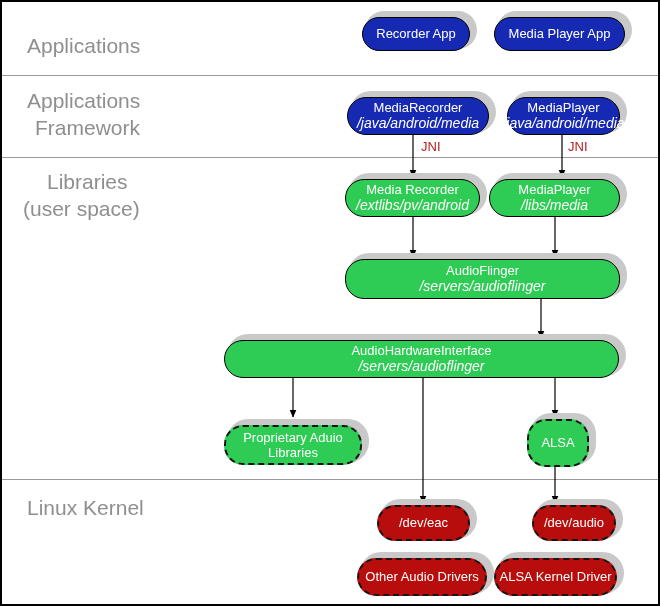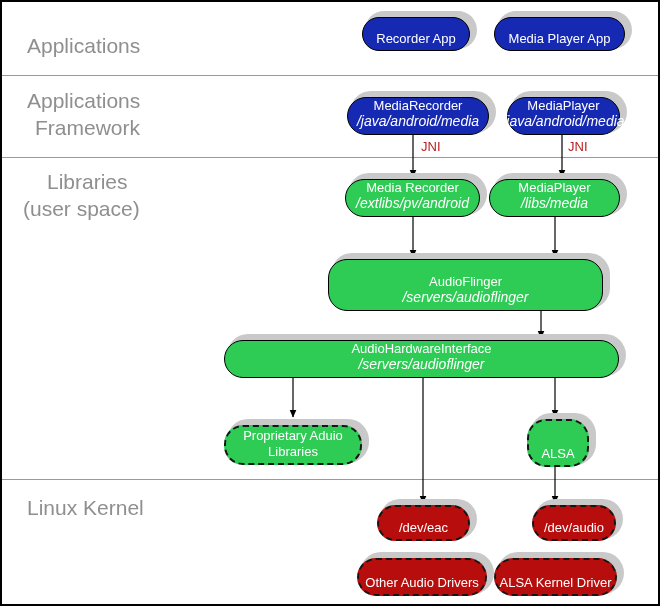--- a/index.html
+++ b/index.html
@@ -9,21 +9,21 @@
     font-family:"Liberation Sans","DejaVu Sans",sans-serif;
     overflow:hidden;
   }
   .divider { position:absolute; left:0; right:0; height:1px; background:var(--divider,#9a9a9a); z-index:1; }
   .layer-label { position:absolute; color:var(--label,#8f8f8f); font-size:21px; line-height:27px; z-index:1; white-space:nowrap; }
   .layer-label span { display:block; }
   .arrows { position:absolute; left:0; top:0; width:660px; height:606px; z-index:2; pointer-events:none; }
   .jni { position:absolute; font-size:13px; color:#b91c1c; z-index:3; }
   .node {
     position:absolute; z-index:3; box-sizing:border-box;
-    display:flex; flex-direction:column; align-items:center; justify-content:flex-end;
+    display:flex; flex-direction:column; align-items:center; justify-content:center;
     border-radius:19px; color:#fff; text-align:center; line-height:1.18;
     box-shadow:5px -4px 0 2px var(--shadow,#c9c9c9); padding:4px 2px;
   }
   .solid  { border:1.5px solid #000; }
   .dashed { border:2px dashed #151515; }
   .blue   { background:var(--blue,#1529b2); }
   .green  { background:var(--green,#2ecb55); }
   .red    { background:var(--red,#b80d0d); }
   .t { font-size:13px; }
   .s { font-size:14px;font-style:italic; }
@@ -92,21 +92,21 @@
 
   <div class="node green solid" style="left:343px;top:177px;width:135px;height:38px">
     <span class="t">Media Recorder</span>
     <span class="s">/extlibs/pv/android</span>
   </div>
   <div class="node green solid" style="left:487px;top:177px;width:131px;height:38px">
     <span class="t">MediaPlayer</span>
     <span class="s">/libs/media</span>
   </div>
 
-  <div class="node green solid" style="left:326px;top:257px;width:275px;height:52px">
+  <div class="node green solid" style="left:343px;top:257px;width:275px;height:40px">
     <span class="t">AudioFlinger</span>
     <span class="s">/servers/audioflinger</span>
   </div>
 
   <div class="node green solid" style="left:222px;top:338px;width:395px;height:38px">
     <span class="t">AudioHardwareInterface</span>
     <span class="s">/servers/audioflinger</span>
   </div>
 
   <div class="node green dashed" style="left:222px;top:423px;width:138px;height:40px">

